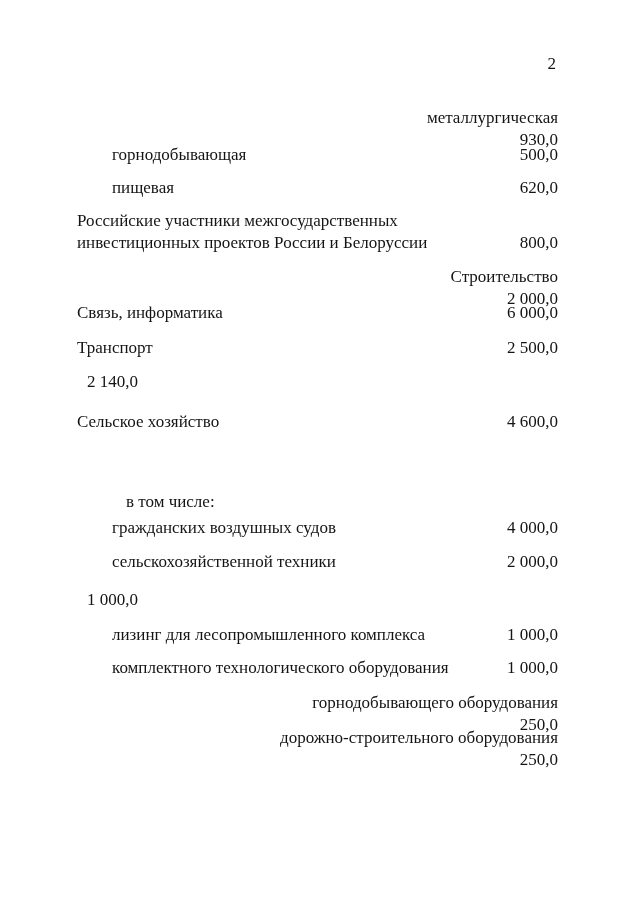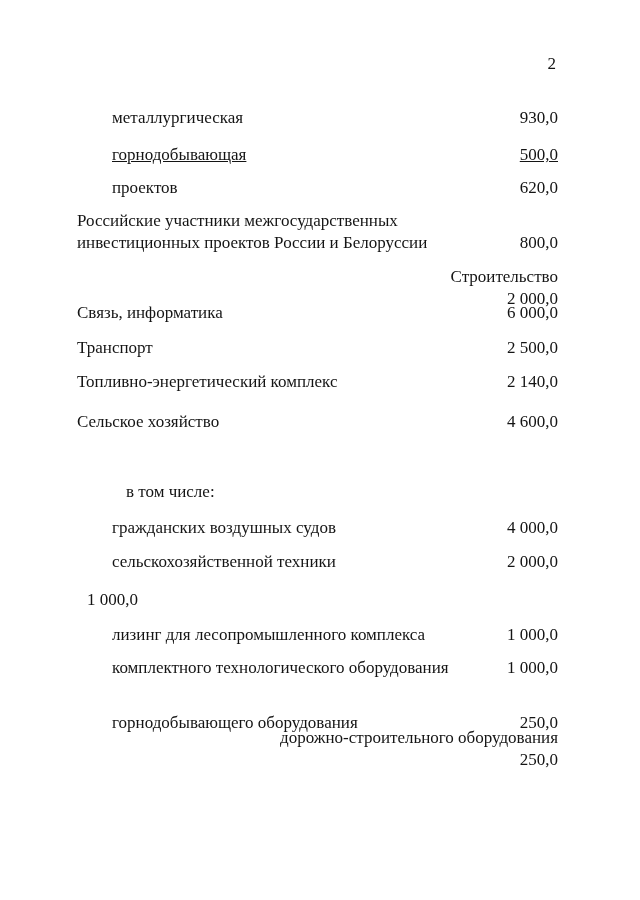--- a/index.html
+++ b/index.html
@@ -34,58 +34,58 @@
   }
   .row .label {
     white-space: pre-line;
   }
   .row.sub .label { padding-left: 35px; }
   .row.note .label { padding-left: 49px; }
   .row .value {
     white-space: nowrap;
     padding-left: 10px;
   }
-  .r1  { top: 107px; }
-  .r2  { top: 144px; text-decoration: underline; }
+  .r1  { top: 107px; flex-direction: column; }
+  .r2  { top: 144px; }
   .r3  { top: 177px; }
   .r4  { top: 210px; }
   .r5  { top: 266px; flex-direction: column; }
   .r6  { top: 302px; }
   .r7  { top: 337px; }
   .r8  { top: 371px; }
   .r9  { top: 411px; }
   .r10 { top: 444px; }
-  .r11 { top: 481px; }
+  .r11 { top: 491px; }
   .r12 { top: 517px; }
   .r13 { top: 551px; }
   .r14 { top: 589px; }
   .r15 { top: 624px; }
   .r16 { top: 657px; }
-  .r17 { top: 712px; }
+  .r17 { top: 692px; flex-direction: column; }
   .r18 { top: 727px; flex-direction: column; }
 </style>
 </head>
 <body>
 
 <div class="page">
 
   <div class="page-number">2</div>
 
   <div class="row sub r1">
     <span class="label">металлургическая</span>
     <span class="value">930,0</span>
   </div>
 
   <div class="row sub r2">
     <span class="label">горнодобывающая</span>
     <span class="value">500,0</span>
   </div>
 
   <div class="row sub r3">
-    <span class="label">проектов</span>
+    <span class="label">пищевая</span>
     <span class="value">620,0</span>
   </div>
 
   <div class="row main r4">
     <span class="label">Российские участники межгосударственных
 инвестиционных проектов России и Белоруссии</span>
     <span class="value">800,0</span>
   </div>
 
   <div class="row main r5">
@@ -97,21 +97,20 @@
     <span class="label">Связь, информатика</span>
     <span class="value">6 000,0</span>
   </div>
 
   <div class="row main r7">
     <span class="label">Транспорт</span>
     <span class="value">2 500,0</span>
   </div>
 
   <div class="row main r8">
-    <span class="label">Топливно-энергетический комплекс</span>
     <span class="value">2 140,0</span>
   </div>
 
   <div class="row main r9">
     <span class="label">Сельское хозяйство</span>
     <span class="value">4 600,0</span>
   </div>
 
 
   <div class="row note r11">

